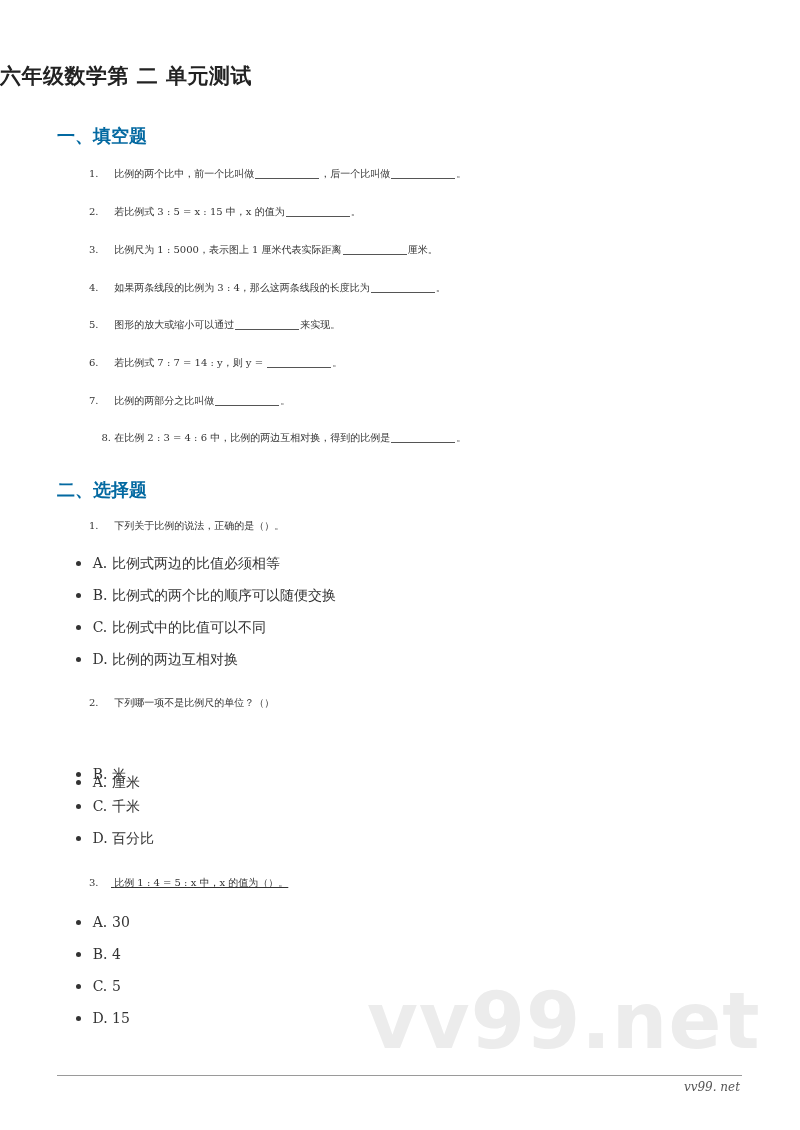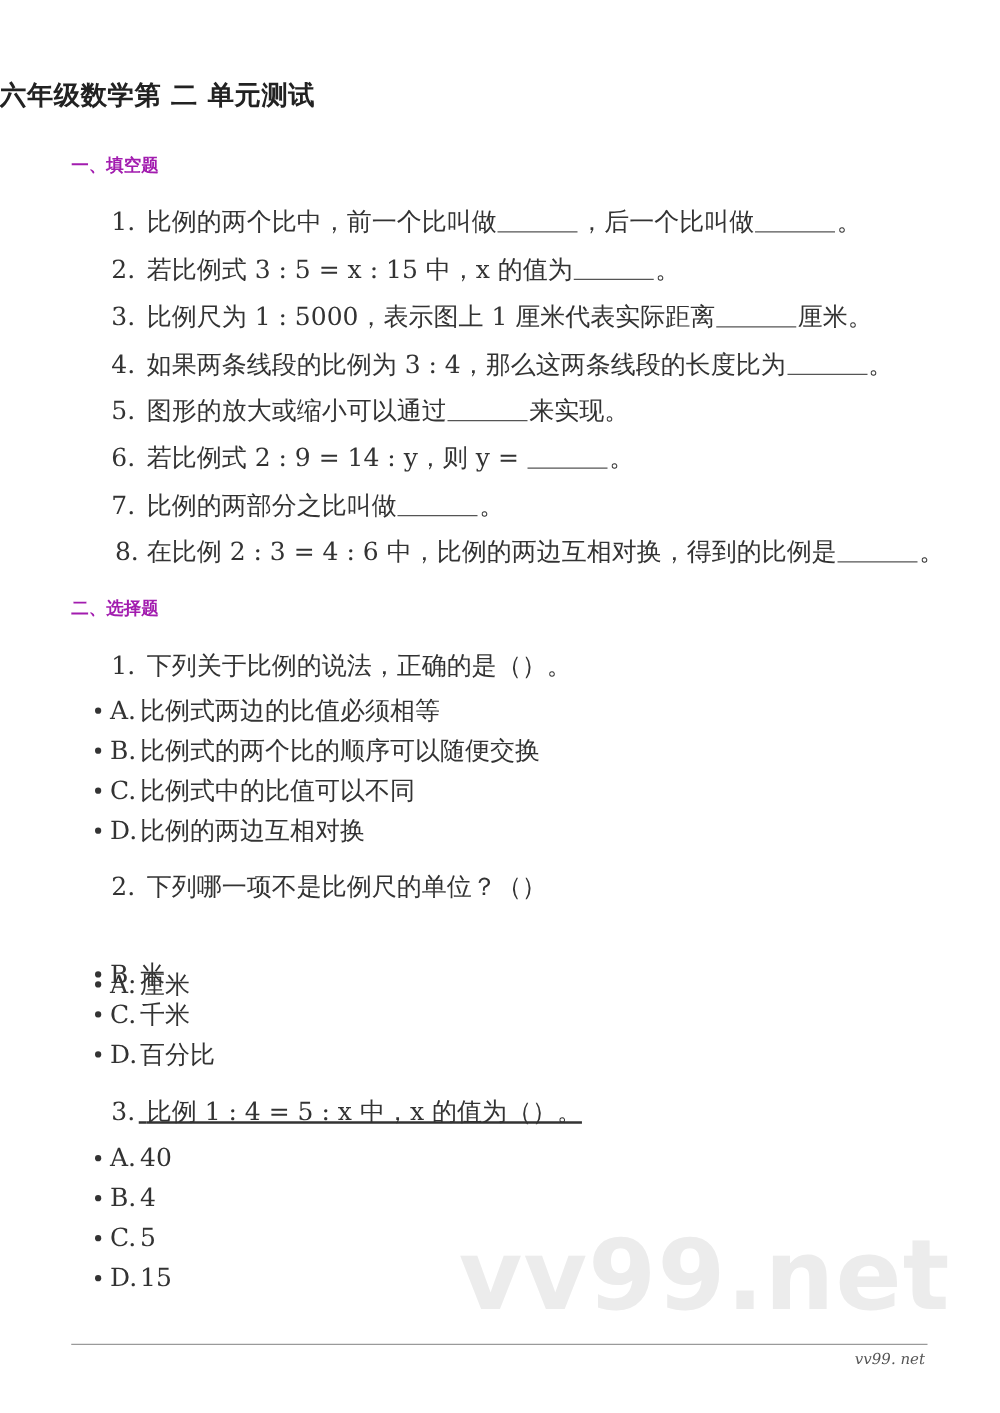--- a/index.html
+++ b/index.html
@@ -25,49 +25,50 @@
       font-weight: bold;
       font-size: 21px;
       color: #222222;
       letter-spacing: 0.5px;
     }
     .section-heading {
       position: absolute;
       left: 57px;
       font-family: "DejaVu Sans", "Liberation Sans", sans-serif;
       font-weight: bold;
-      font-size: 14px;
-      color: #a21caf;
+      font-size: 18px;
+      color: #0369a1;
       text-align: center;
     }
     .q-line {
       position: absolute;
       left: 89px;
-      font-size: 20px;
+      font-size: 10px;
       color: #333333;
       white-space: nowrap;
     }
     .q-num {
       display: inline-block;
       width: 22px;
     }
     .blank {
       display: inline-block;
       width: 64px;
       border-bottom: 1px solid #555555;
       height: 14px;
       vertical-align: -2px;
       margin: 0 1px;
     }
     .opt-line {
       position: absolute;
       left: 76px;
-      font-size: 20px;
+      font-size: 14px;
       color: #333333;
       white-space: nowrap;
+      text-align: center;
     }
     .bullet {
       display: inline-block;
       width: 5px;
       height: 5px;
       border-radius: 50%;
       background: #333333;
       vertical-align: middle;
       margin-right: 7px;
       position: relative;
@@ -133,21 +134,21 @@
   <span>如果两条线段的比例为 3 : 4，那么这两条线段的长度比为</span><span class="blank"></span><span>。</span>
 </div>
 
 <div class="q-line" style="top:315px;">
   <span class="q-num">5.</span>
   <span>图形的放大或缩小可以通过</span><span class="blank"></span><span>来实现。</span>
 </div>
 
 <div class="q-line" style="top:353px;">
   <span class="q-num">6.</span>
-  <span>若比例式 2 : 9 = 14 : y，则 y = </span><span class="blank"></span><span>。</span>
+  <span>若比例式 7 : 7 = 14 : y，则 y = </span><span class="blank"></span><span>。</span>
 </div>
 
 <div class="q-line" style="top:391px;">
   <span class="q-num">7.</span>
   <span>比例的两部分之比叫做</span><span class="blank"></span><span>。</span>
 </div>
 
 <div class="q-line" style="top:428px;text-align:right;">
   <span class="q-num">8.</span>
   <span>在比例 2 : 3 = 4 : 6 中，比例的两边互相对换，得到的比例是</span><span class="blank"></span><span>。</span>
@@ -187,21 +188,21 @@
 </div>
 <div class="opt-line" style="top:830px;">
   <span class="bullet"></span><span class="opt-letter">D.</span><span>百分比</span>
 </div>
 
 <div class="q-line" style="top:876px;text-decoration:underline;">
   <span class="q-num">3.</span>
   <span>比例 1 : 4 = 5 : x 中，x 的值为（）。</span>
 </div>
 <div class="opt-line" style="top:914px;">
-  <span class="bullet"></span><span class="opt-letter">A.</span><span>40</span>
+  <span class="bullet"></span><span class="opt-letter">A.</span><span>30</span>
 </div>
 <div class="opt-line" style="top:946px;">
   <span class="bullet"></span><span class="opt-letter">B.</span><span>4</span>
 </div>
 <div class="opt-line" style="top:978px;">
   <span class="bullet"></span><span class="opt-letter">C.</span><span>5</span>
 </div>
 <div class="opt-line" style="top:1010px;">
   <span class="bullet"></span><span class="opt-letter">D.</span><span>15</span>
 </div>

